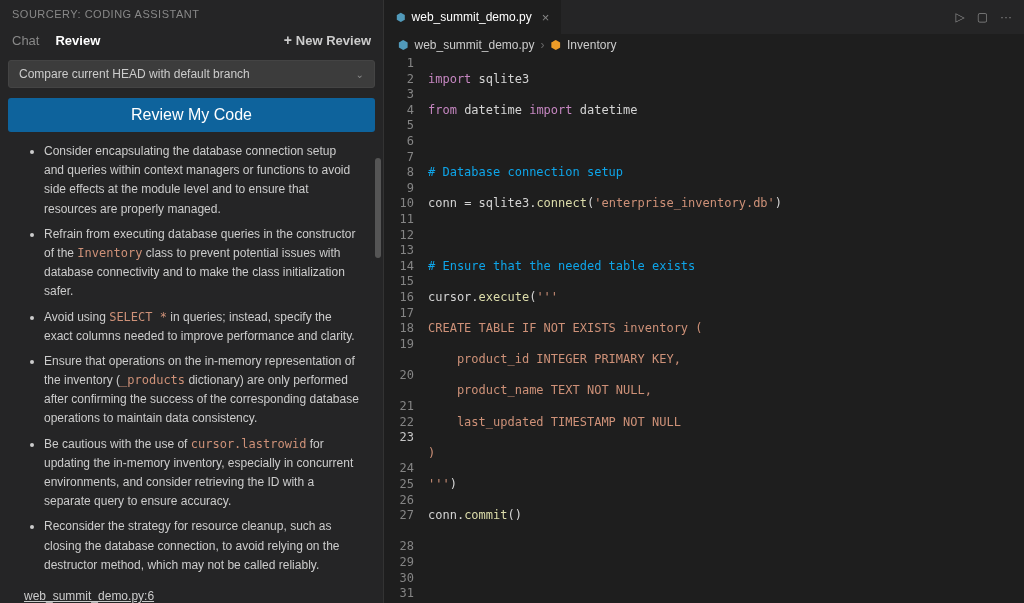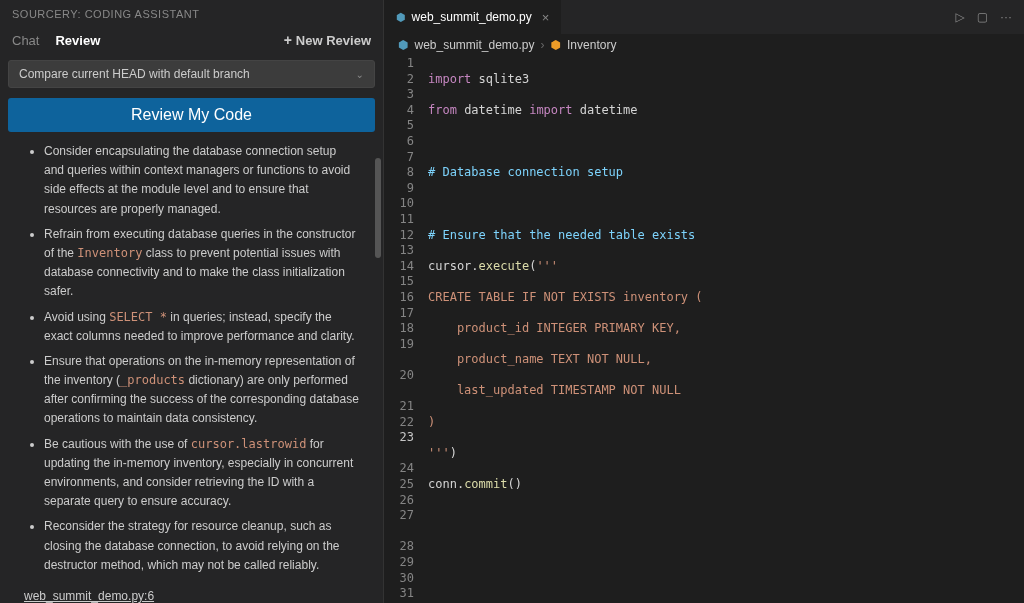--- a/index.html
+++ b/index.html
@@ -35,21 +35,21 @@
 .bc-cls-icon { color:#ee9d28; }
 .editor-body { flex:1; display:flex; font-family:Menlo,Consolas,monospace; font-size:12px; line-height:15.6px; overflow:hidden; }
 .gutter { width:44px; text-align:right; color:#858585; padding:0 14px 0 0; user-select:none; }
 .gutter-line { height:15.6px; }
 .gutter-line.cur { color:#c6c6c6; }
 .code { flex:1; white-space:pre; color:#d4d4d4; overflow:hidden; }
 .code-line { height:15.6px; }
 .kw { color:#c586c0; }
 .fn { color:#dcdcaa; }
 .str { color:#ce9178; }
-.cmt { color:#7dd3fc;text-align:center; }
+.cmt { color:#0ea5e9;text-align:center; }
 .op { color:#d4d4d4; }
 </style>
 </head>
 <body>
 
 <div class="left-panel">
   <div class="panel-header">SOURCERY: CODING ASSISTANT</div>
   <div class="tabs-row">
     <span class="tab">Chat</span>
     <span class="tab active">Review</span>
@@ -141,20 +141,21 @@
         <div class="gutter-line">29</div>
       <div class="gutter-line">30</div>
         <div class="gutter-line">31</div>
         <div class="gutter-line">32</div>
     </div>
     <div class="code">
 <div class="code-line"><span class="kw">import</span> sqlite3</div>
 <div class="code-line"><span class="kw">from</span> datetime <span class="kw">import</span> datetime</div>
 <div class="code-line"></div>
 <div class="code-line"><span class="cmt"># Database connection setup</span></div>
+<div class="code-line">conn <span class="op">=</span> sqlite3.<span class="fn">connect</span>(<span class="str">'enterprise_inventory.db'</span>)</div>
 <div class="code-line"></div>
 <div class="code-line"><span class="cmt"># Ensure that the needed table exists</span></div>
 <div class="code-line">cursor.<span class="fn">execute</span>(<span class="str">'''</span></div>
 <div class="code-line"><span class="str">CREATE TABLE IF NOT EXISTS inventory (</span></div>
 <div class="code-line"><span class="str">    product_id INTEGER PRIMARY KEY,</span></div>
 <div class="code-line"><span class="str">    product_name TEXT NOT NULL,</span></div>
 <div class="code-line"><span class="str">    last_updated TIMESTAMP NOT NULL</span></div>
 <div class="code-line"><span class="str">)</span></div>
 <div class="code-line"><span class="str">'''</span>)</div>
 <div class="code-line">conn.<span class="fn">commit</span>()</div>

